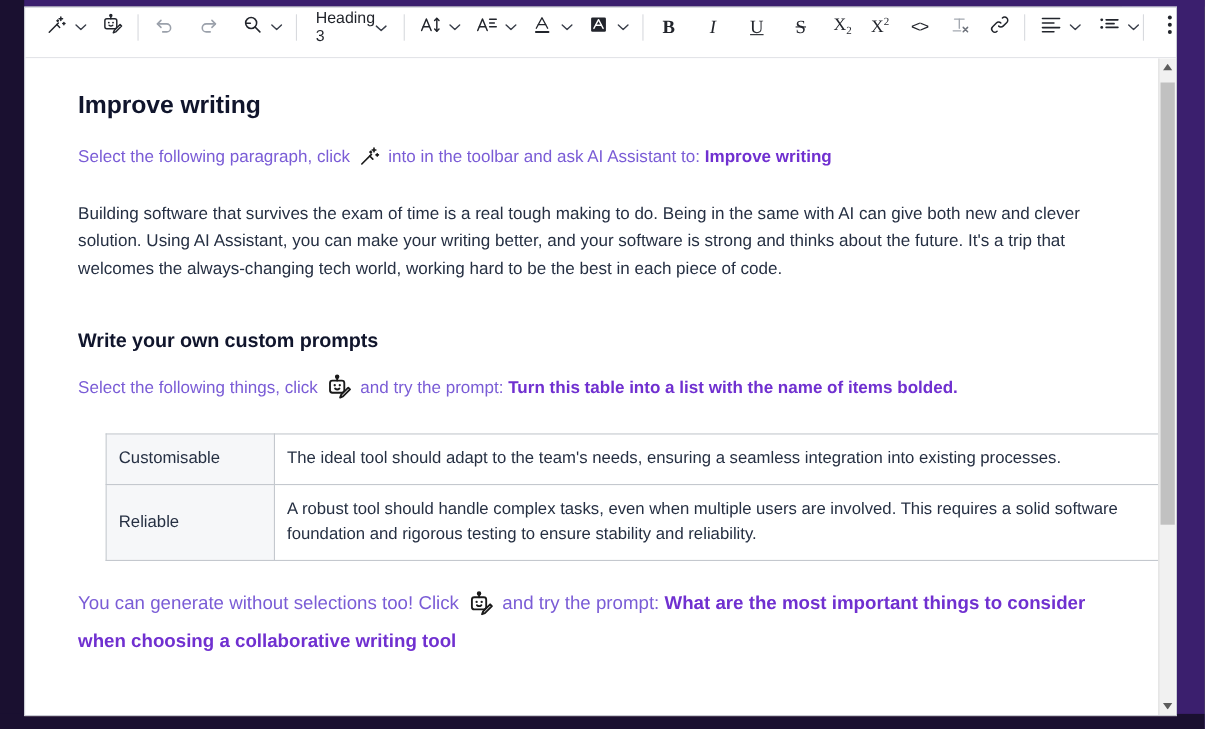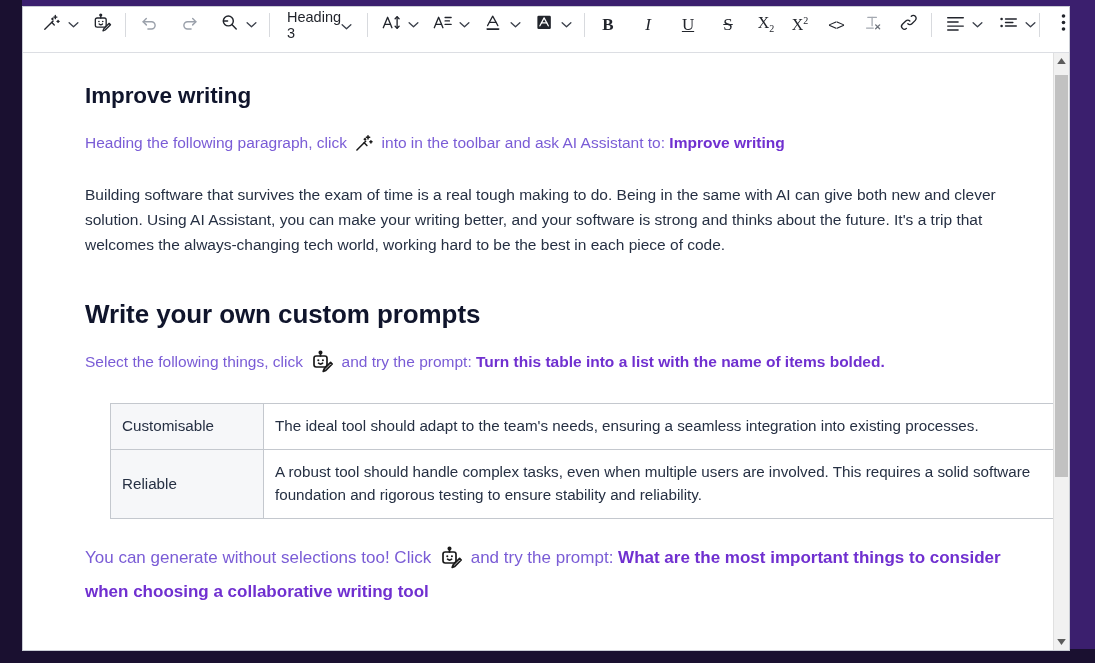--- a/index.html
+++ b/index.html
@@ -102,33 +102,33 @@
   
   #content-wrap {
     flex: 1 1 auto;
     display: flex;
     position: relative;
     overflow: hidden;
     background: #fff;
   }
   #doc {
     flex: 1 1 auto;
-    padding: 30px 40px 0 62px;
+    padding: 30px 40px 0 48px;
     overflow: hidden;
     position: relative;
   }
   h3.doc-h {
     font-size: 22.5px;
     font-weight: bold;
     color: #10152c;
     margin: 0 0 22px 0;
     letter-spacing: -0.1px;
   }
   h3.doc-h2 {
-    font-size: 26px;
+    font-size: 18px;
     font-weight: bold;
     color: #10152c;
     margin: 42px 0 20px 0;
     letter-spacing: -0.1px;
   }
   p.hint {
     color: #7a5cd6;
     font-size: 15.5px;
     line-height: 1.55;
     margin: 0 0 22px 0;
@@ -445,21 +445,21 @@
       </span>
     </div>
   </div>
 
   <div id="content-wrap">
     <div id="doc">
 
       <h3 class="doc-h">Improve writing</h3>
 
       <p class="hint">
-        <span>Heading the following paragraph, click</span>
+        <span>Select the following paragraph, click</span>
         <span class="inline-ico">
           <svg width="20" height="20" viewBox="0 0 24 24" fill="none" stroke="#1a1a1a" stroke-width="1.8" stroke-linecap="round" stroke-linejoin="round">
             <path d="M3.5 20.5 L14 10"></path>
             <path d="M12.2 11.8 L15.5 15.1"></path>
             <path d="M16.8 3.2 L16.8 7.2 M14.8 5.2 L18.8 5.2"></path>
             <path d="M20.3 9.3 L20.3 11.9 M19 10.6 L21.6 10.6"></path>
             <path d="M13.2 6.6 L13.2 8.4 M12.3 7.5 L14.1 7.5"></path>
           </svg>
         </span>
         <span>into in the toolbar and ask AI Assistant to:</span>

